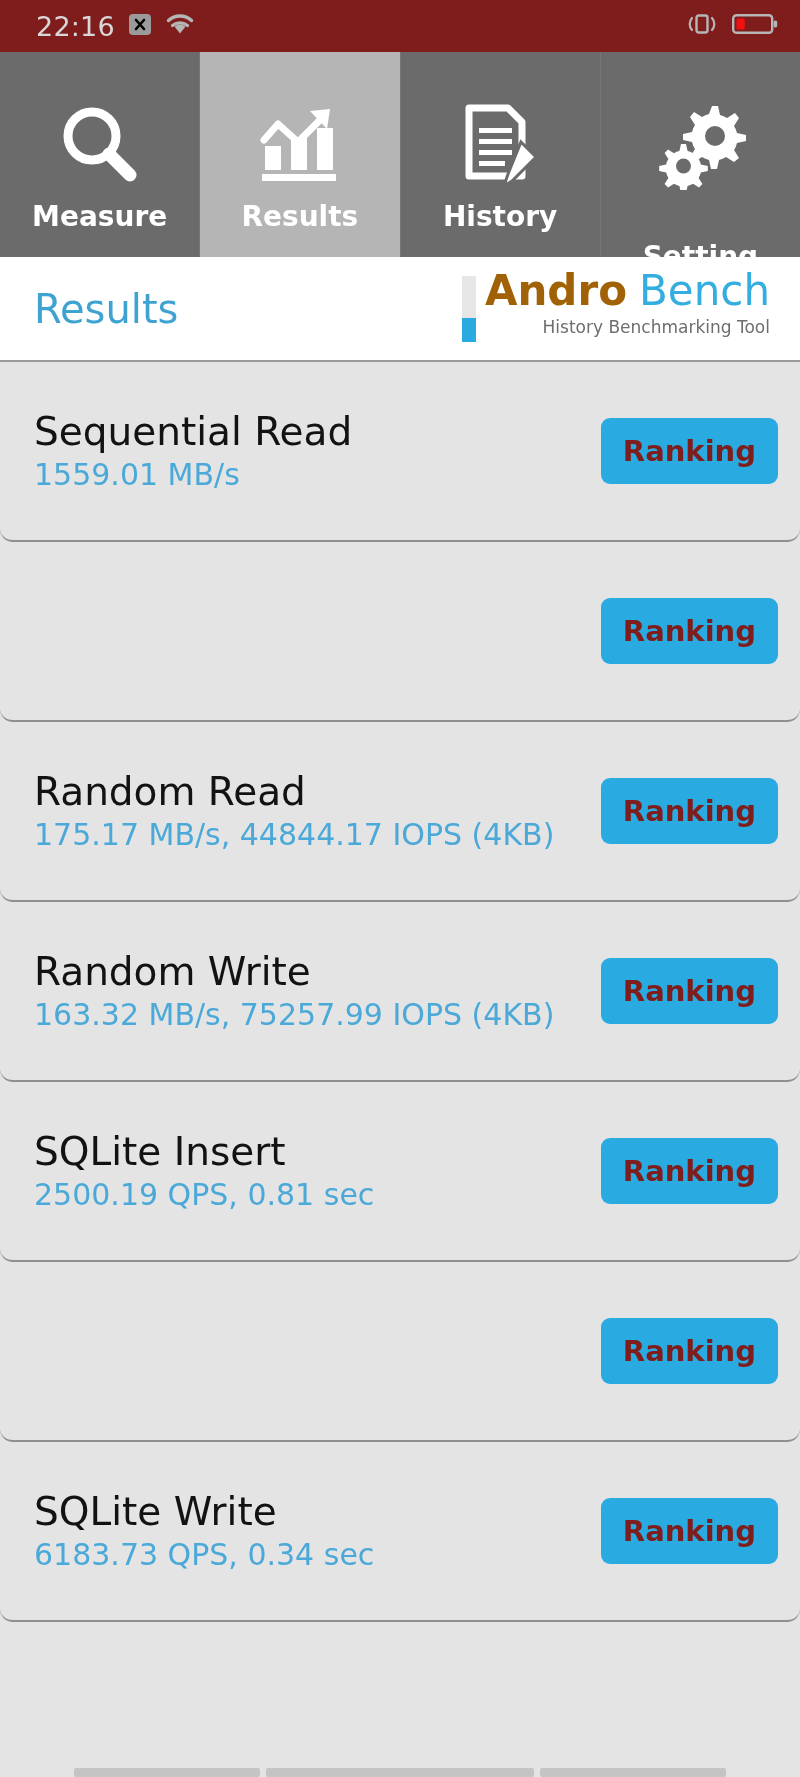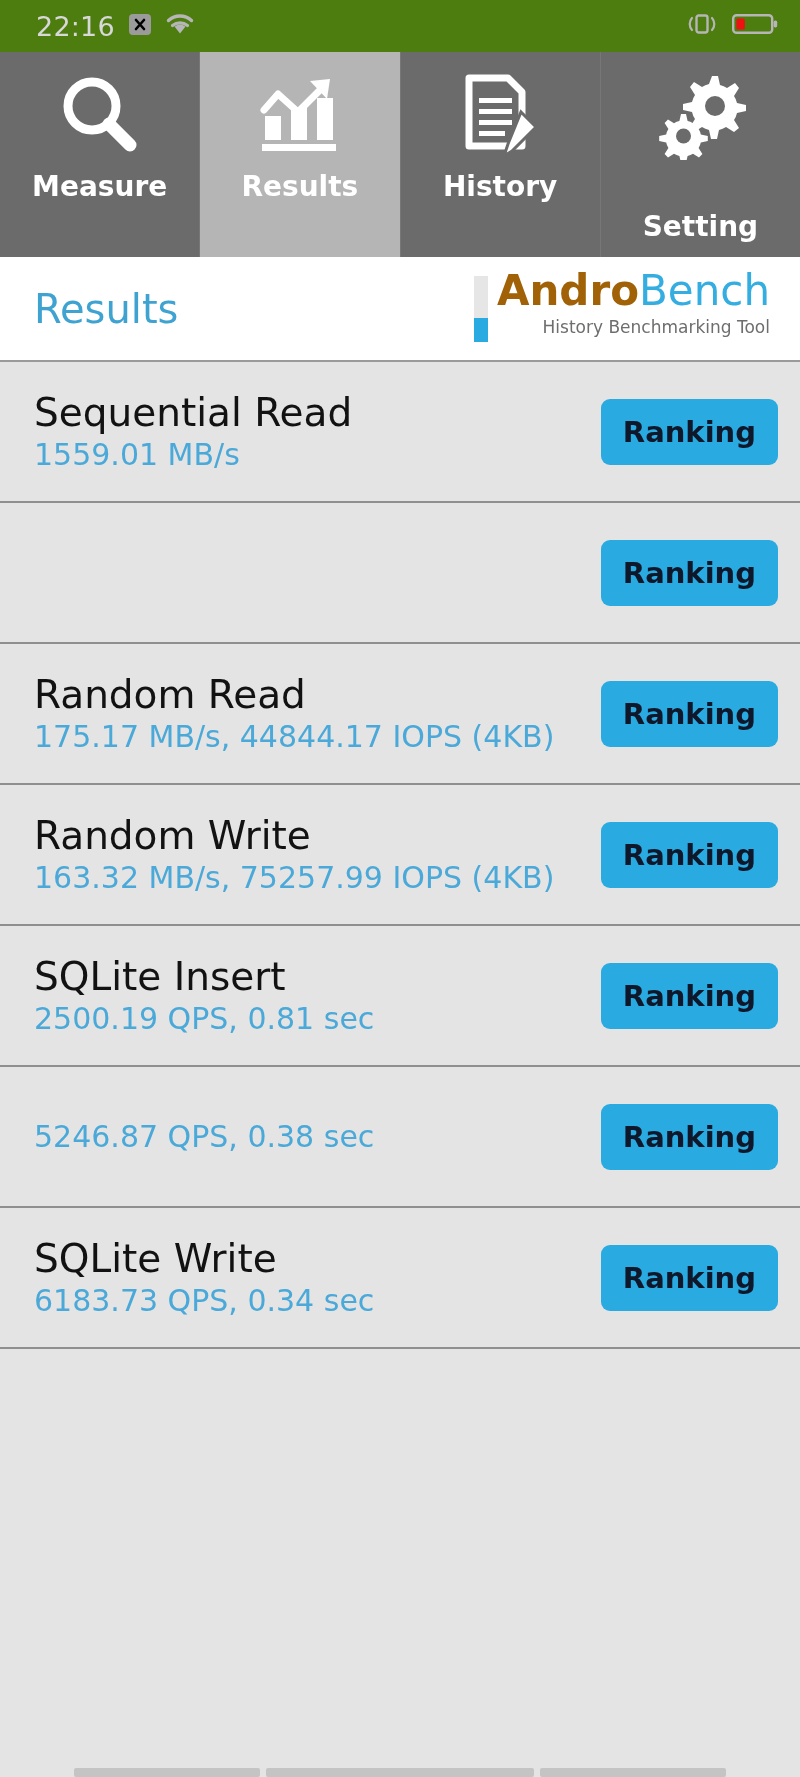--- a/index.html
+++ b/index.html
@@ -17,21 +17,21 @@
     width: 800px;
     height: 1777px;
     background: #e4e4e4;
     display: flex;
     flex-direction: column;
   }
 
   
   .statusbar {
     height: 52px;
-    background: #4d7c0f;
+    background: #7f1d1d;
     display: flex;
     align-items: center;
     padding: 0 22px 0 36px;
     flex: 0 0 auto;
   }
   .status-left {
     display: flex;
     align-items: center;
     gap: 12px;
   }
@@ -55,21 +55,21 @@
     display: flex;
     flex: 0 0 auto;
   }
   .tab {
     flex: 1 1 0;
     background: #6b6b6b;
     display: flex;
     flex-direction: column;
     align-items: center;
     justify-content: flex-start;
-    padding-top: 16px;
+    padding-top: 46px;
     position: relative;
     border-right: 1px solid #777;
   }
   .tab:last-child { border-right: none; gap: 40px; }
   .tab.active { background: #b5b5b5; }
   .tab-icon {
     height: 92px;
     display: flex;
     align-items: center;
     justify-content: center;
@@ -113,42 +113,43 @@
   }
   .logo-bar-top { flex: 0 0 42px; background: #e6e6e6; }
   .logo-bar-bot { flex: 0 0 24px; background: #29abe2; }
   .logo-text { display: flex; flex-direction: column; }
   .logo-wordmark {
     font-size: 42px;
     line-height: 1;
     white-space: nowrap;
   }
   .logo-andro { color: #a16207; font-weight: bold; text-align: center; }
-  .logo-bench { color: #34ade0; font-weight: normal; }
+  .logo-bench { color: #34ade0; font-weight: normal; margin-left: 12px; }
   .logo-tagline {
     color: #6e6e6e;
     font-size: 17px;
     text-align: right;
     margin-top: 5px;
     white-space: nowrap;
   }
 
   
   .results-list {
     flex: 1 1 auto;
     background: #e4e4e4;
     overflow: hidden;
   }
   .result-row {
-    height: 141px;
+    height: 180px;
     border-bottom: 2px solid #8f8f8f;
     display: flex;
     align-items: center;
     padding: 0 22px 0 34px;
     background: #e4e4e4;
+    border-radius: 13px;
   }
   .result-texts {
     display: flex;
     flex-direction: column;
     justify-content: center;
     gap: 4px;
   }
   .result-name {
     color: #121212;
     font-size: 39px;
@@ -159,21 +160,21 @@
   .result-value {
     color: #4aa9d8;
     font-size: 30px;
     font-family: "DejaVu Sans", sans-serif;
     line-height: 1.1;
     white-space: nowrap;
   }
   .ranking-btn {
     margin-left: auto;
     background: #29abe2;
-    color: #0f172a;
+    color: #7f1d1d;
     font-size: 29px;
     font-weight: bold;
     border: none;
     border-radius: 9px;
     padding: 16px 22px;
     font-family: "DejaVu Sans", sans-serif;
     cursor: pointer;
     white-space: nowrap;
   }
 
@@ -342,21 +343,20 @@
     <div class="result-row">
       <div class="result-texts">
         <div class="result-name">SQLite Insert</div>
         <div class="result-value">2500.19 QPS, 0.81 sec</div>
       </div>
       <button class="ranking-btn">Ranking</button>
     </div>
 
     <div class="result-row">
       <div class="result-texts">
-        <div class="result-value">5246.87 QPS, 0.38 sec</div>
       </div>
       <button class="ranking-btn">Ranking</button>
     </div>
 
     <div class="result-row">
       <div class="result-texts">
         <div class="result-name">SQLite Write</div>
         <div class="result-value">6183.73 QPS, 0.34 sec</div>
       </div>
       <button class="ranking-btn">Ranking</button>

